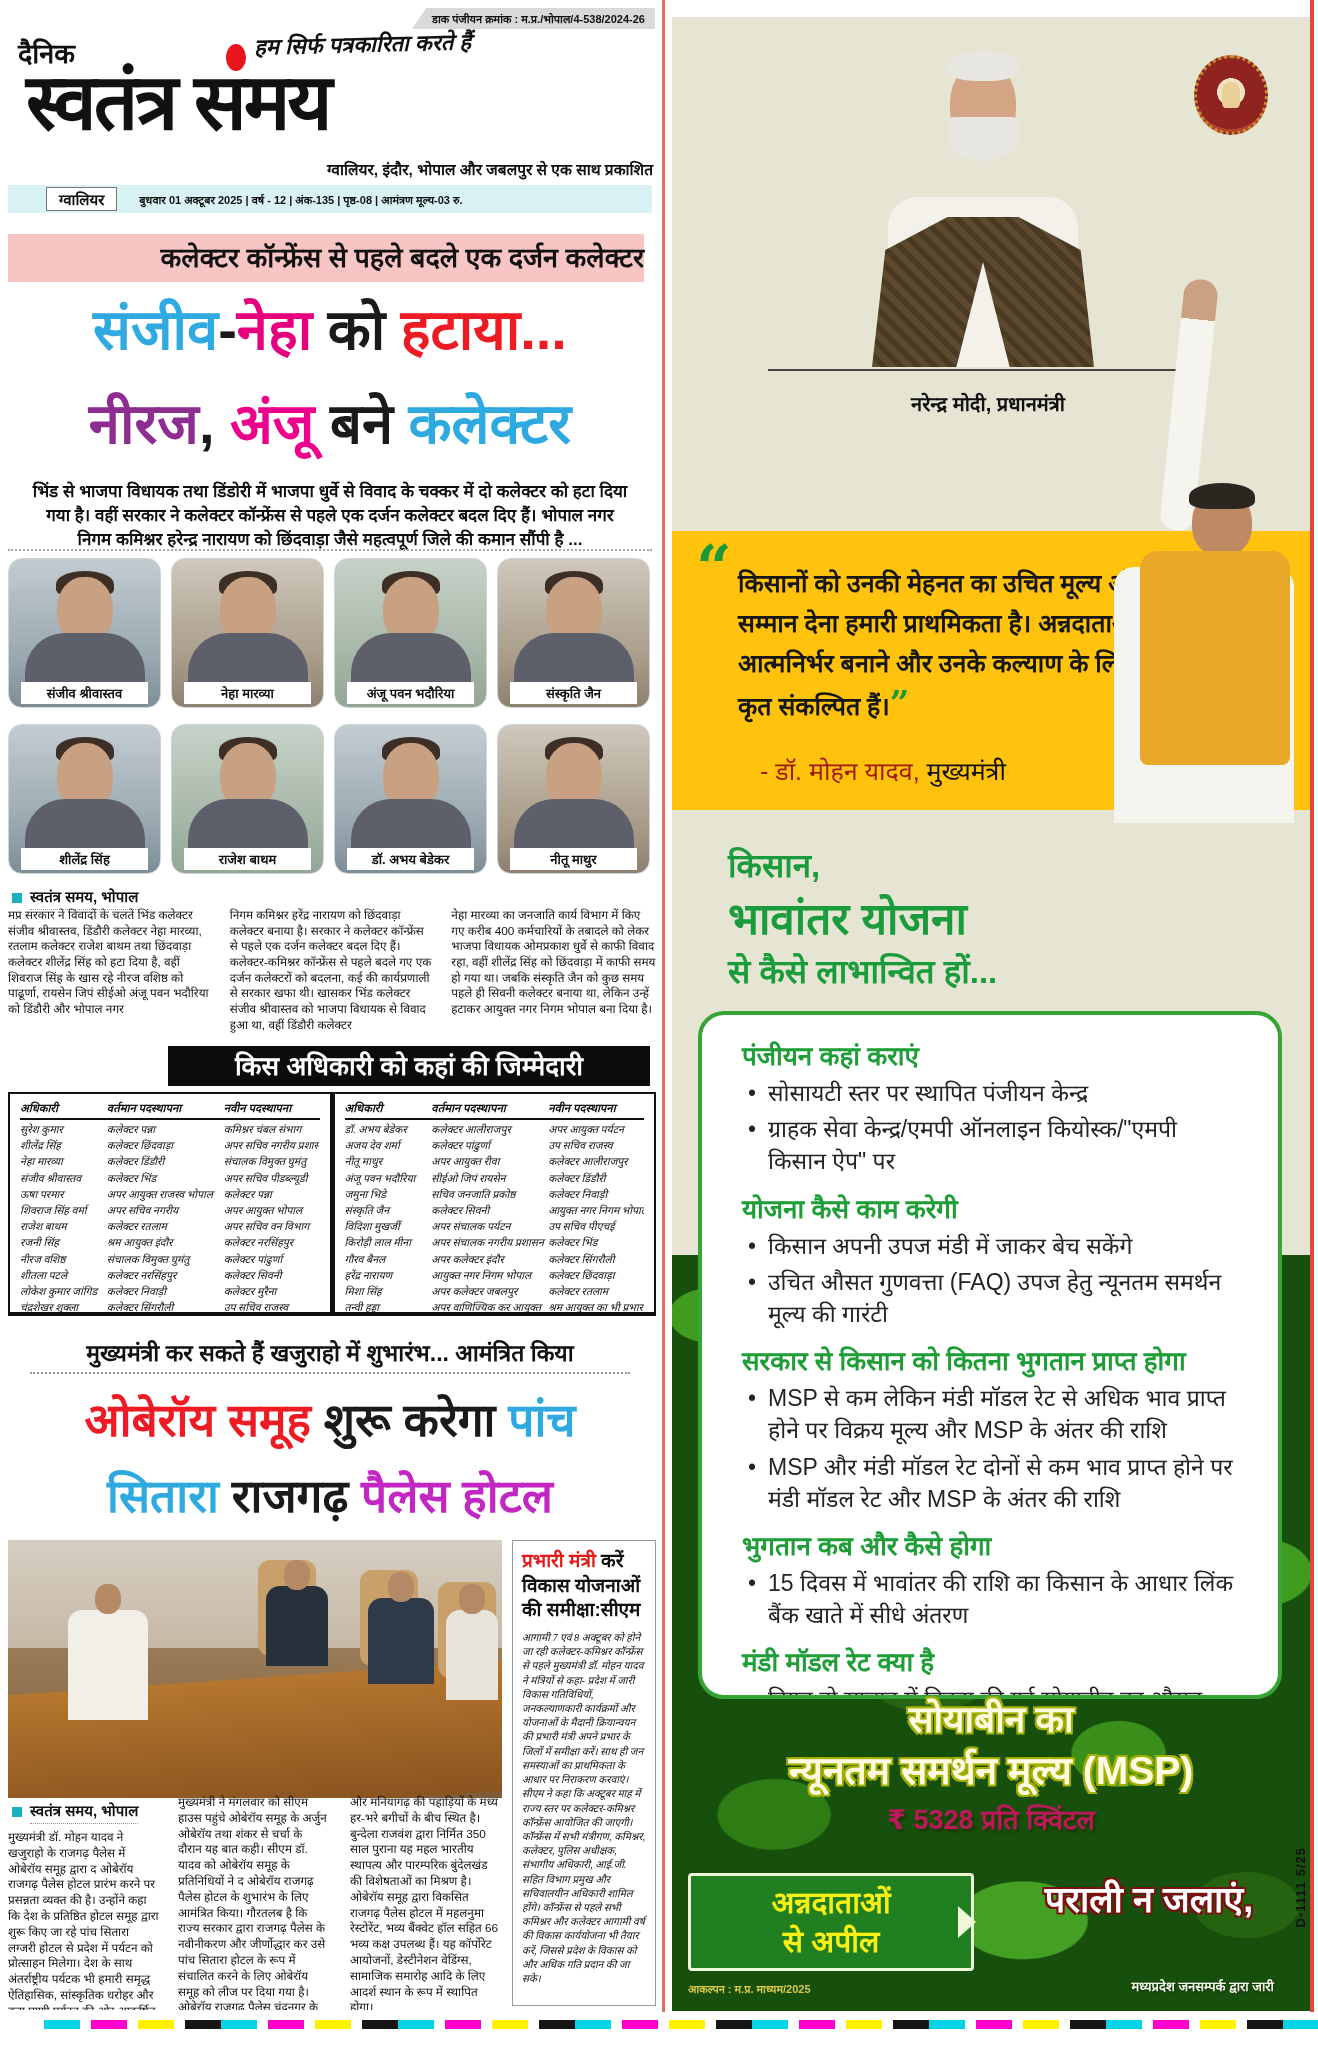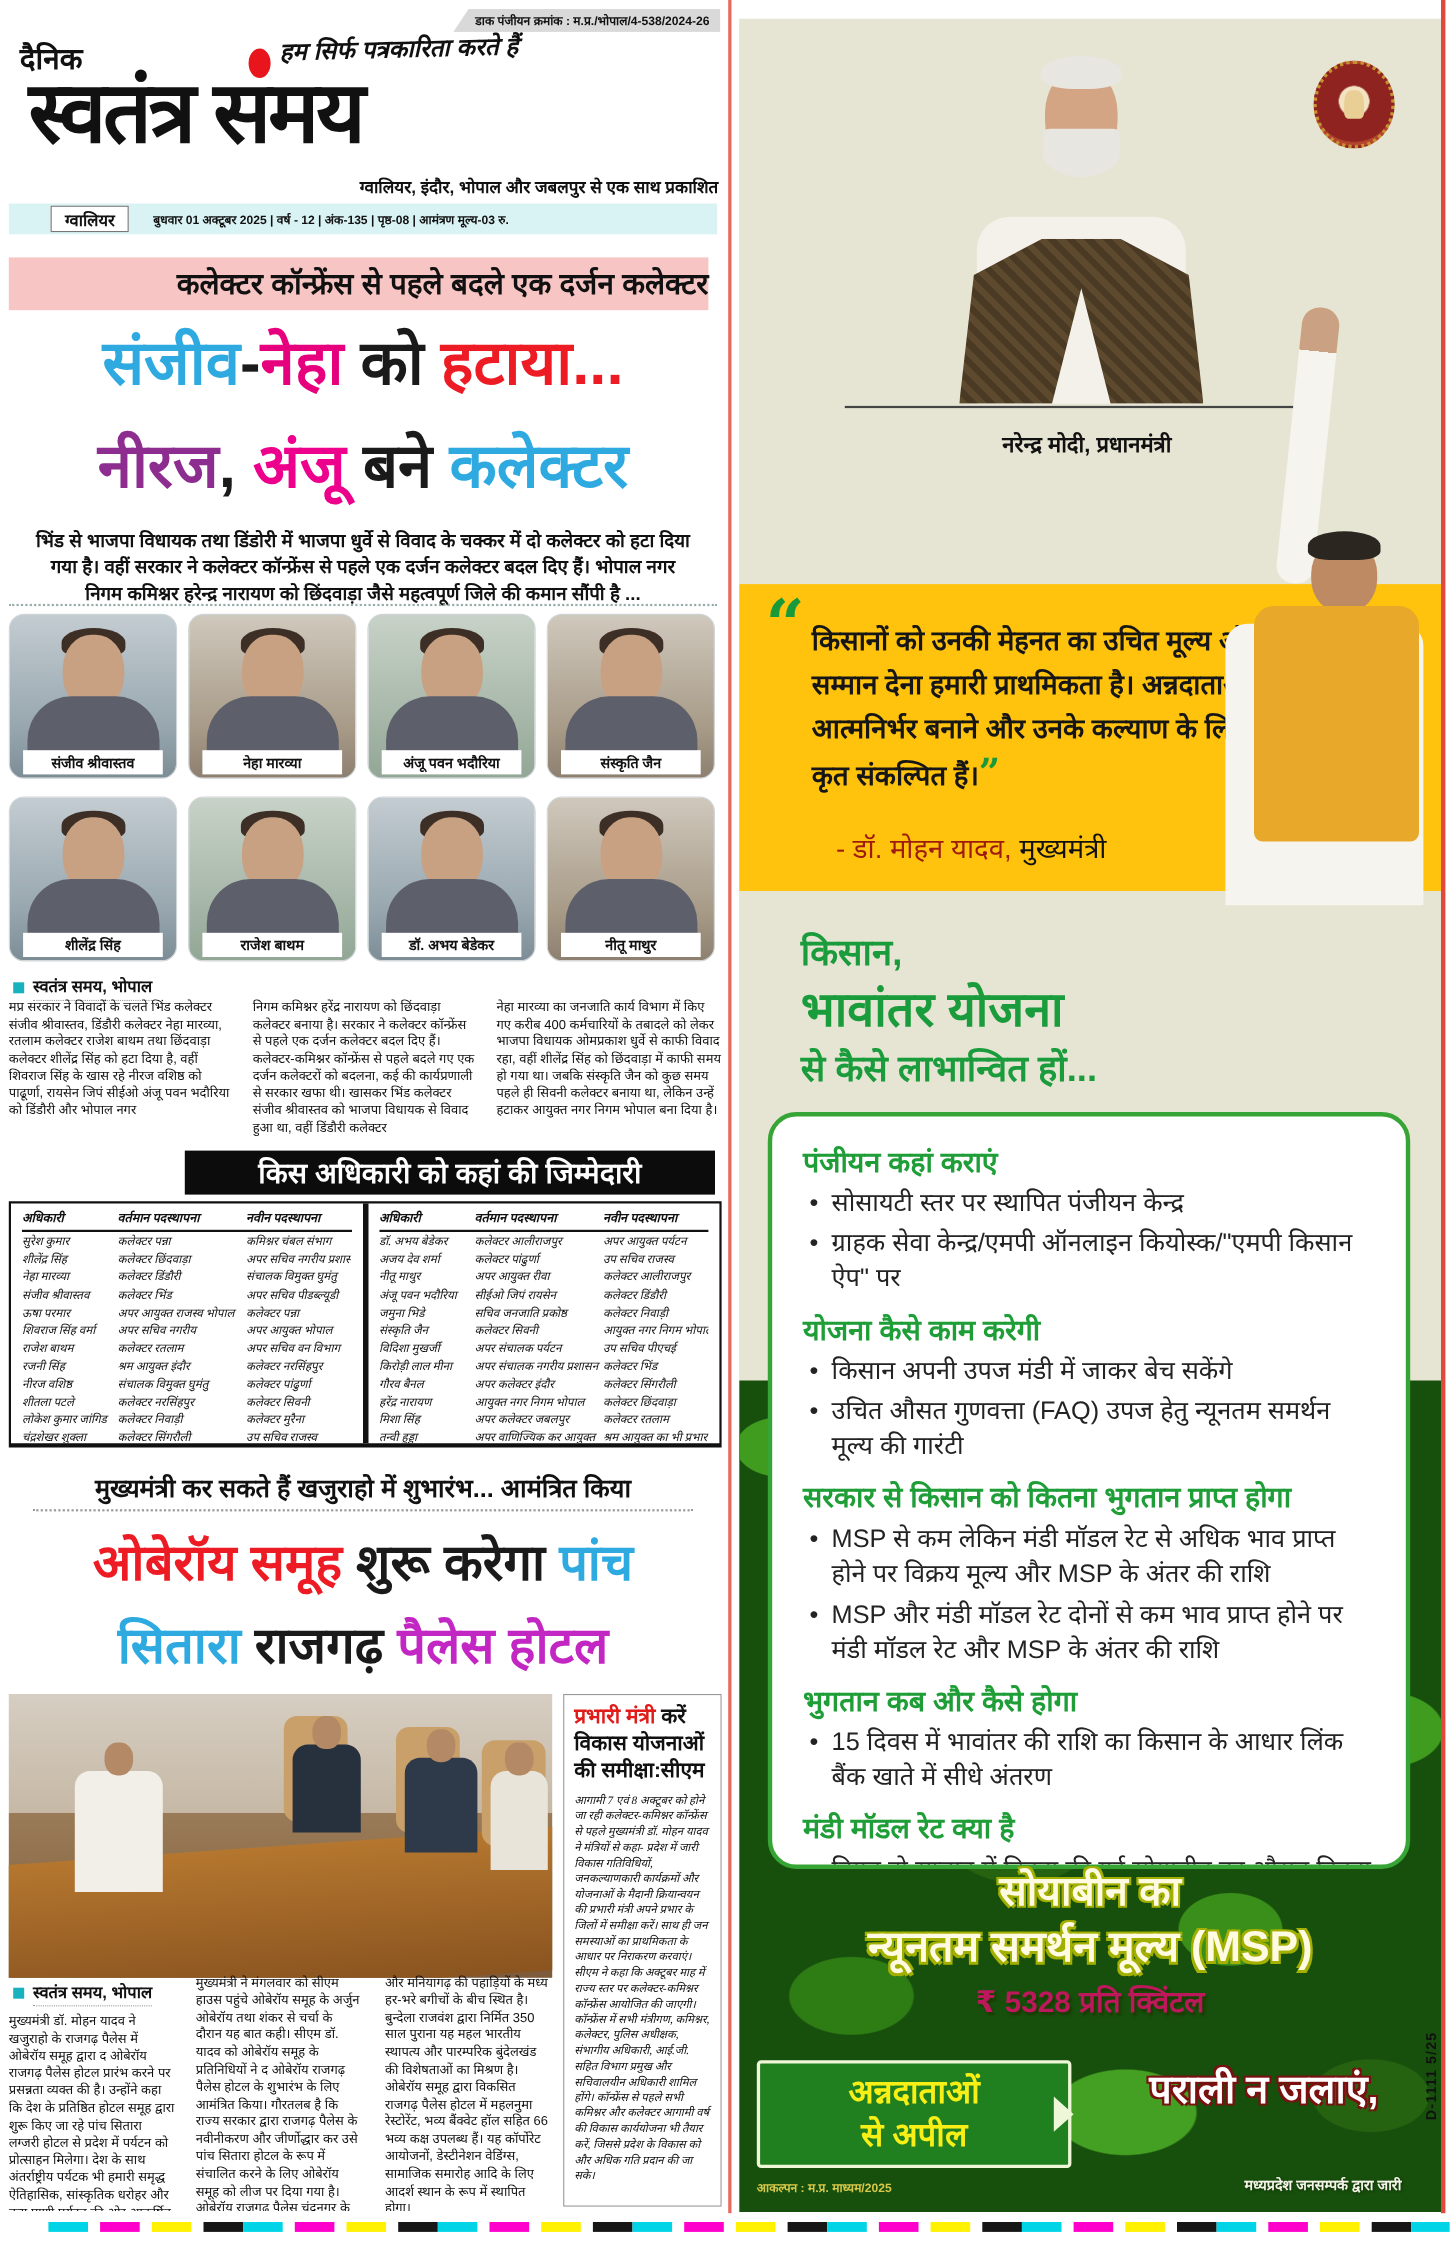--- a/index.html
+++ b/index.html
@@ -149,21 +149,21 @@
       radial-gradient(100px 62px at 82% 16%,#2a6e12 0 58%,transparent 60%),
       radial-gradient(80px 52px at 12% 38%,#358a18 0 58%,transparent 60%),
       radial-gradient(90px 58px at 92% 42%,#3f9c1f 0 58%,transparent 60%),
       radial-gradient(110px 70px at 40% 55%,#256310 0 58%,transparent 60%),
       radial-gradient(80px 56px at 70% 66%,#3a8f1b 0 58%,transparent 60%),
       radial-gradient(96px 60px at 16% 74%,#2e7d14 0 58%,transparent 60%),
       radial-gradient(110px 66px at 55% 88%,#44a022 0 58%,transparent 60%),
       radial-gradient(90px 56px at 90% 86%,#256310 0 58%,transparent 60%);}
 
   .infobox{position:absolute;left:26px;top:994px;width:584px;height:688px;background:#fff;
-           border:4px solid #37a535;border-radius:26px;padding:22px 28px;box-sizing:border-box;overflow:hidden;}
+           border:4px solid #37a535;border-radius:26px;padding:22px 40px;box-sizing:border-box;overflow:hidden;}
   .sec-h{font-size:26px;font-weight:800;color:#1f9e38;margin:12px 0 4px;}
   .sec-h:first-child{margin-top:0;}
   .sec-li{position:relative;padding-left:26px;font-size:23px;line-height:1.4;color:#232323;margin:4px 0;}
   .sec-li::before{content:"\2022";position:absolute;left:6px;color:#232323;}
 
   .msp{position:absolute;left:0;top:1678px;width:638px;text-align:center;font-weight:900;line-height:1.35;}
   .msp-l1{font-size:37px;color:#fffbe2;text-shadow:2px 2px 0 #a3b000,-2px -2px 0 #a3b000,2px -2px 0 #a3b000,-2px 2px 0 #a3b000;}
   .msp-l2{font-size:39px;color:#fffbe2;text-shadow:2px 2px 0 #a3b000,-2px -2px 0 #a3b000,2px -2px 0 #a3b000,-2px 2px 0 #a3b000;}
   .msp-price{font-size:27px;color:#be185d;text-shadow:2px 3px 2px #1c3a02;margin-top:4px;}
 

